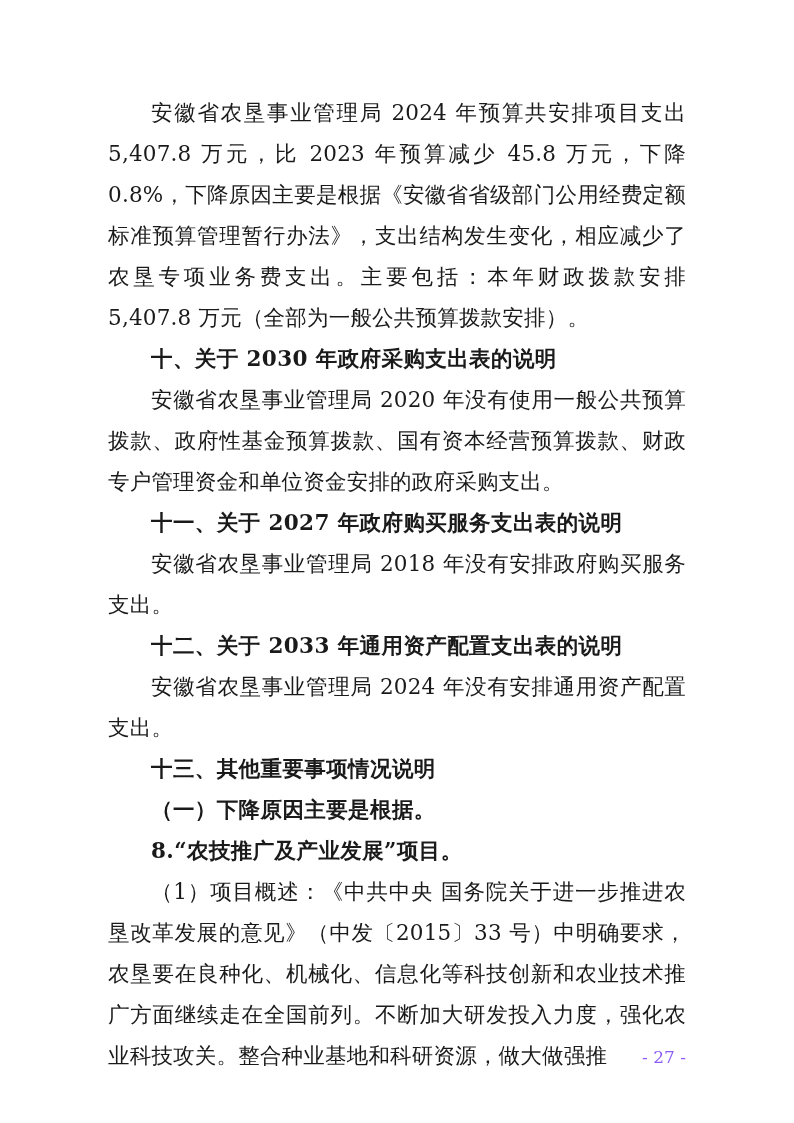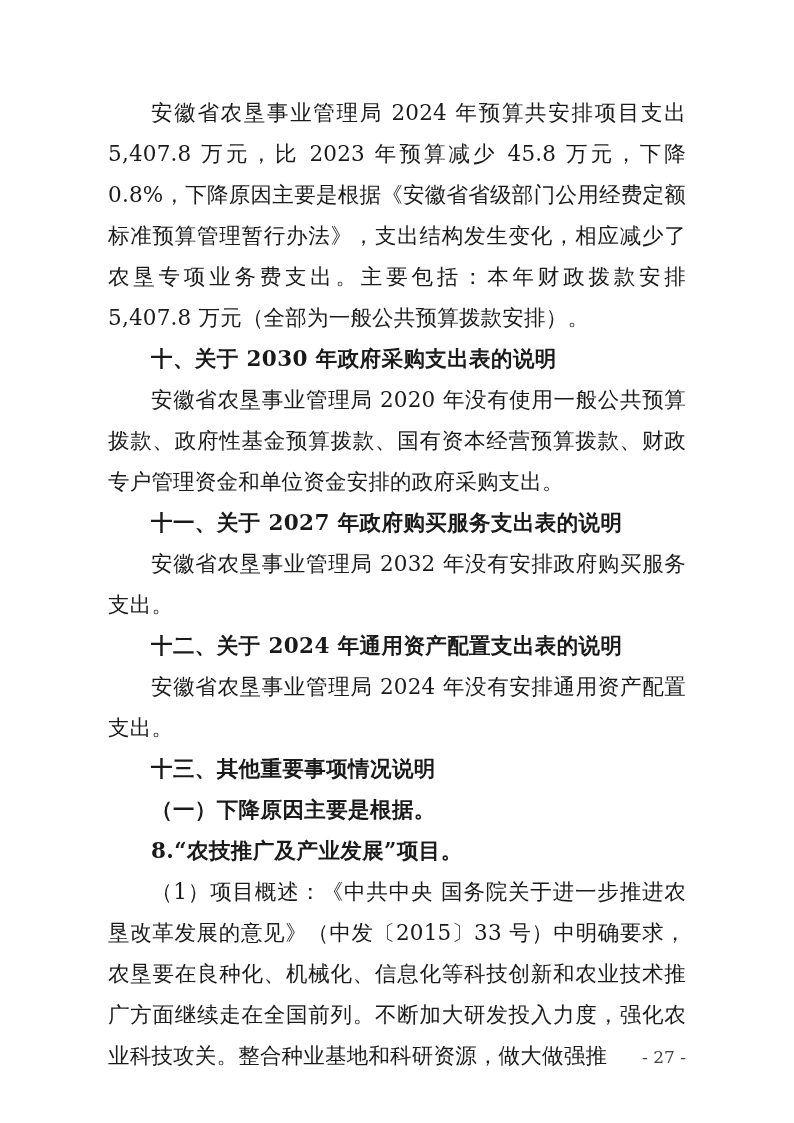--- a/index.html
+++ b/index.html
@@ -34,35 +34,35 @@
   }
   .para.heading {
     font-weight: bold;
     letter-spacing: 0.4px;
   }
   .page-number {
     position: absolute;
     right: 108px;
     bottom: 56px;
     font-size: 17px;
-    color: #404040;
+    color: #8b5cf6;
     font-family: "DejaVu Serif", "Liberation Serif", serif;
   }
 </style>
 </head>
 <body>
 
 <div class="page">
   <div class="doc-body">
     <p class="para">安徽省农垦事业管理局 2024 年预算共安排项目支出 5,407.8 万元，比 2023 年预算减少 45.8 万元，下降 0.8%，下降原因主要是根据《安徽省省级部门公用经费定额标准预算管理暂行办法》，支出结构发生变化，相应减少了农垦专项业务费支出。主要包括：本年财政拨款安排 5,407.8 万元（全部为一般公共预算拨款安排）。</p>
     <p class="para heading">十、关于 2030 年政府采购支出表的说明</p>
     <p class="para">安徽省农垦事业管理局 2020 年没有使用一般公共预算拨款、政府性基金预算拨款、国有资本经营预算拨款、财政专户管理资金和单位资金安排的政府采购支出。</p>
     <p class="para heading">十一、关于 2027 年政府购买服务支出表的说明</p>
-    <p class="para">安徽省农垦事业管理局 2032 年没有安排政府购买服务支出。</p>
-    <p class="para heading">十二、关于 2024 年通用资产配置支出表的说明</p>
+    <p class="para">安徽省农垦事业管理局 2018 年没有安排政府购买服务支出。</p>
+    <p class="para heading">十二、关于 2033 年通用资产配置支出表的说明</p>
     <p class="para">安徽省农垦事业管理局 2024 年没有安排通用资产配置支出。</p>
     <p class="para heading">十三、其他重要事项情况说明</p>
     <p class="para heading">（一）下降原因主要是根据。</p>
     <p class="para heading">8.“农技推广及产业发展”项目。</p>
     <p class="para">（1）项目概述：《中共中央 国务院关于进一步推进农垦改革发展的意见》（中发〔2015〕33 号）中明确要求，农垦要在良种化、机械化、信息化等科技创新和农业技术推广方面继续走在全国前列。不断加大研发投入力度，强化农业科技攻关。整合种业基地和科研资源，做大做强推</p>
   </div>
   <div class="page-number">- 27 -</div>
 </div>
 
 </body></html>

